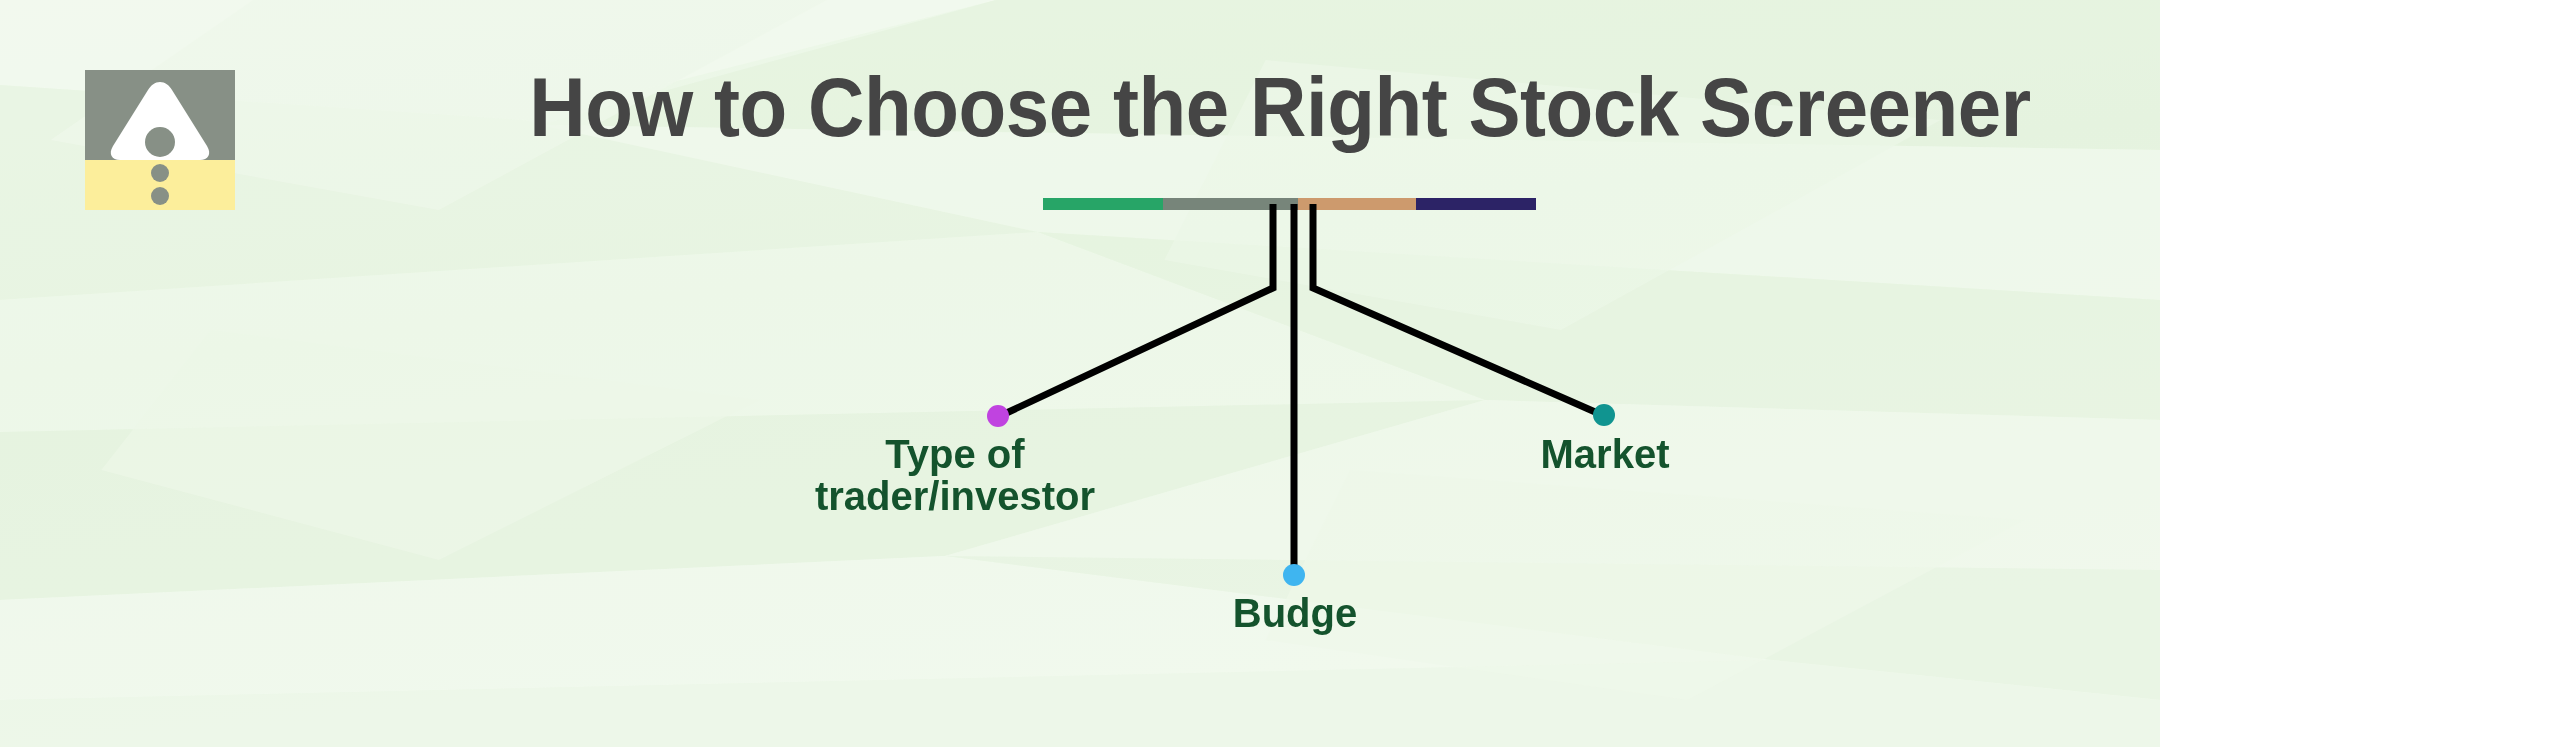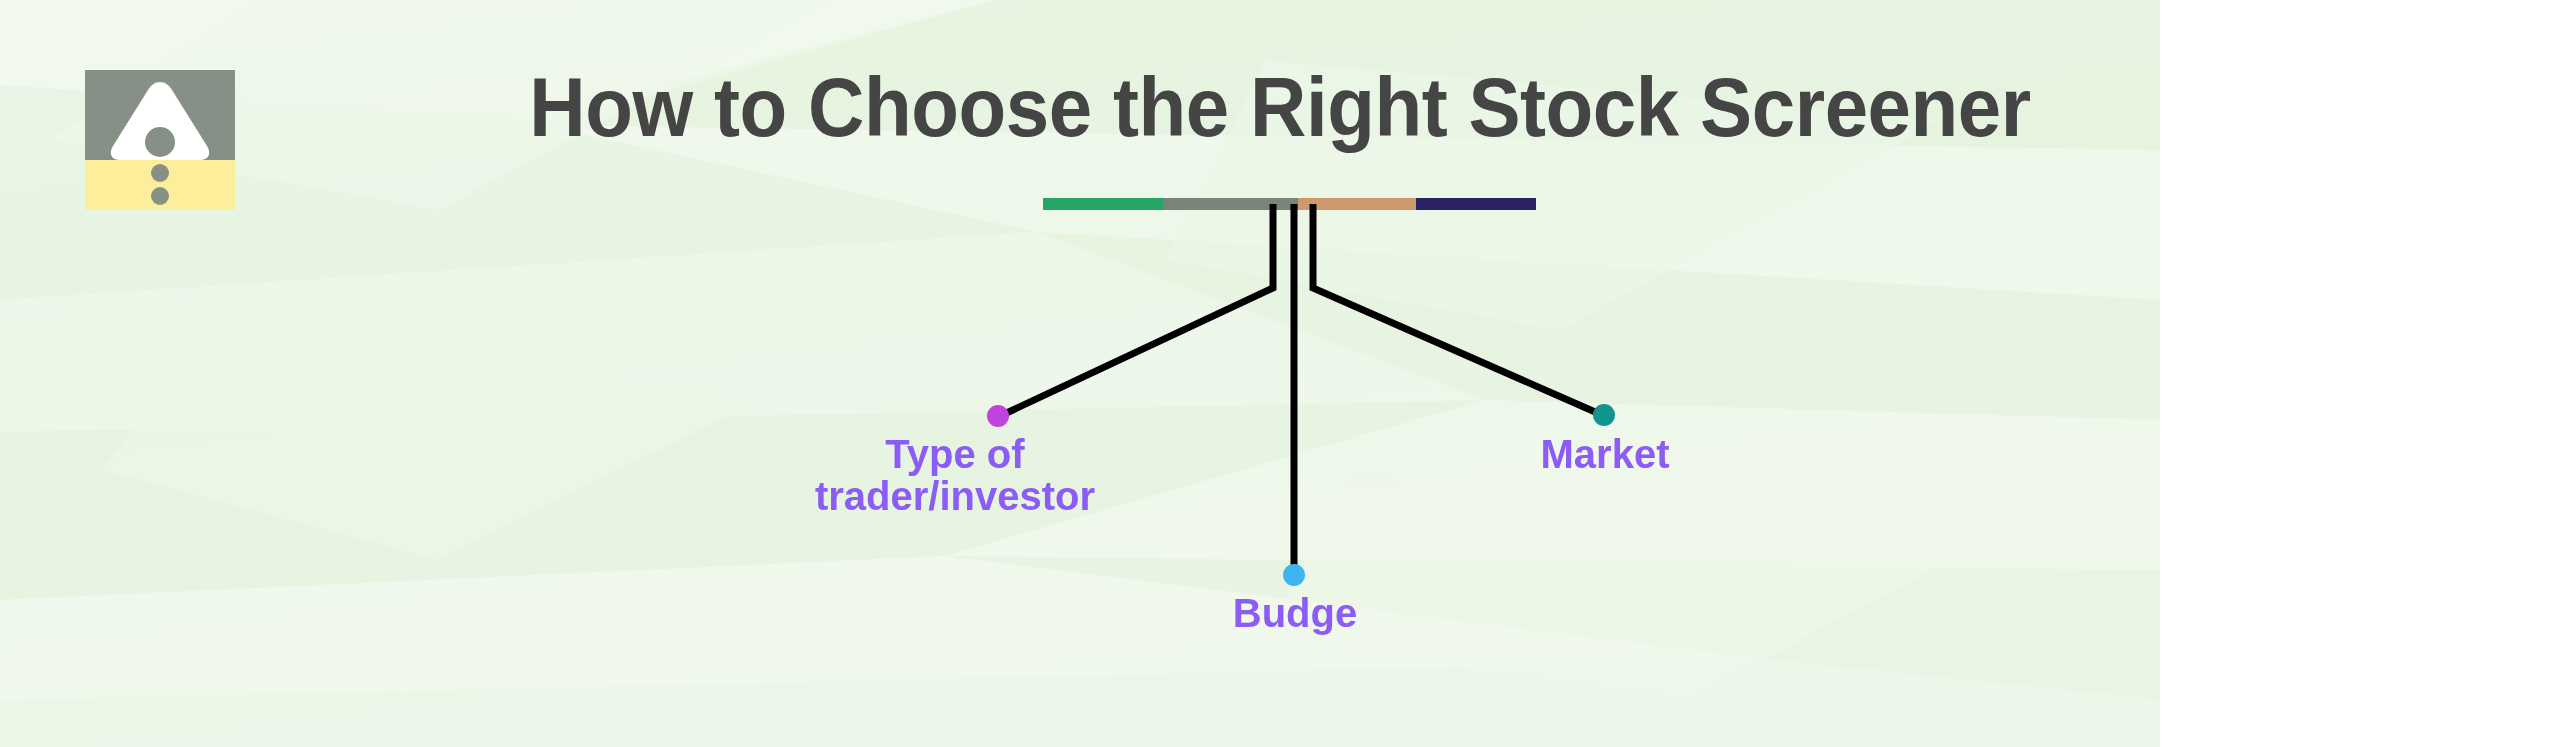--- a/index.html
+++ b/index.html
@@ -58,21 +58,21 @@
     top: 0;
     width: 2560px;
     height: 747px;
     pointer-events: none;
   }
   #diagram svg { display: block; width: 2560px; height: 747px; }
 
   
   .branch-label {
     position: absolute;
-    color: #8b5cf6;
+    color: #14532d;
     font-family: "Liberation Sans", sans-serif;
     font-weight: bold;
     font-size: 40px;
     line-height: 42px;
     text-align: center;
     white-space: pre-line;
   }
   #label-trader {
     left: 755px;
     top: 433px;

